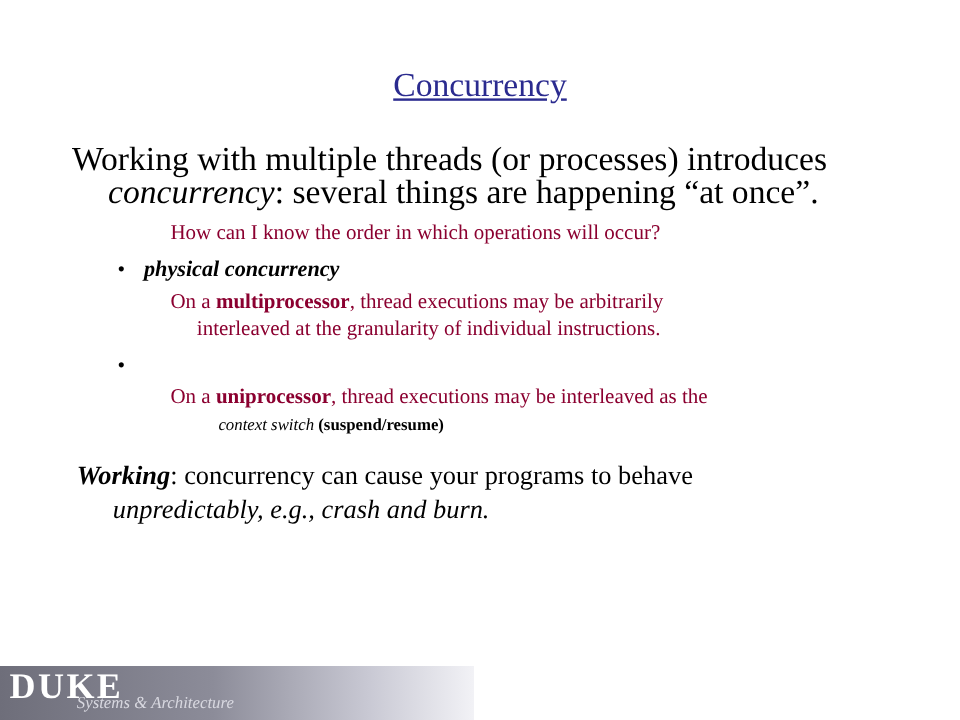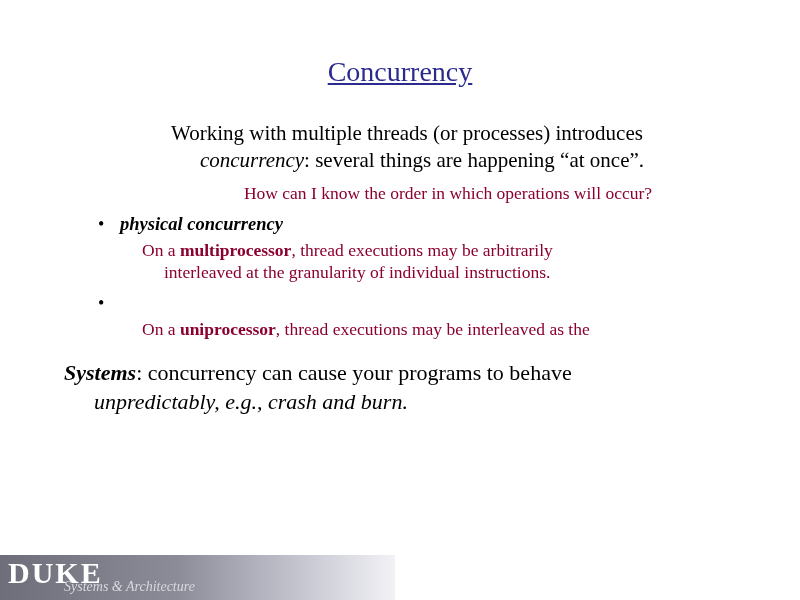--- a/index.html
+++ b/index.html
@@ -30,39 +30,37 @@
     text-decoration: underline;
     font-family: "Liberation Serif", serif;
   }
   .body {
     position: absolute;
     top: 120px;
     left: 54px;
     width: 700px;
   }
   .lvl1 {
-    font-size: 21px;
+    font-size: 28px;
     color: #000000;
     line-height: 27px;
     margin: 0 0 4px 0;
     padding-left: 10px;
     text-indent: -4px;
-    text-align: center;
   }
   .lvl1 .hang {
     display: block;
     padding-left: 26px;
     text-indent: 0;
   }
   .question {
     font-size: 17.5px;
     color: #8b0030;
     margin: 8px 0 6px 88px;
     line-height: 22px;
-    text-align: center;
   }
   .bullet-row {
     margin: 10px 0 2px 44px;
     font-size: 18.5px;
     color: #000000;
     font-style: italic;
     font-weight: bold;
     display: flex;
     align-items: baseline;
   }
@@ -171,23 +169,26 @@
     </div>
 
     <div class="bullet-row">
       <span class="bullet-dot">•</span>
     </div>
 
     <div class="sub">
       <span>On a </span><b>uniprocessor</b><span>, thread executions may be interleaved as the</span>
     </div>
 
+    <div class="note">
+      <span class="ital">context switch</span><b> (suspend/resume)</b>
+    </div>
 
     <div class="warning">
-      <span class="wlabel">Systems</span><span>: concurrency can cause your programs to behave</span>
+      <span class="wlabel">Working</span><span>: concurrency can cause your programs to behave</span>
       <span class="hang">unpredictably, e.g., crash and burn.</span>
     </div>
 
   </div>
 
   <div class="footer">
     <span class="footer-duke">DUKE</span>
     <span class="footer-sub">Systems &amp; Architecture</span>
   </div>
 

